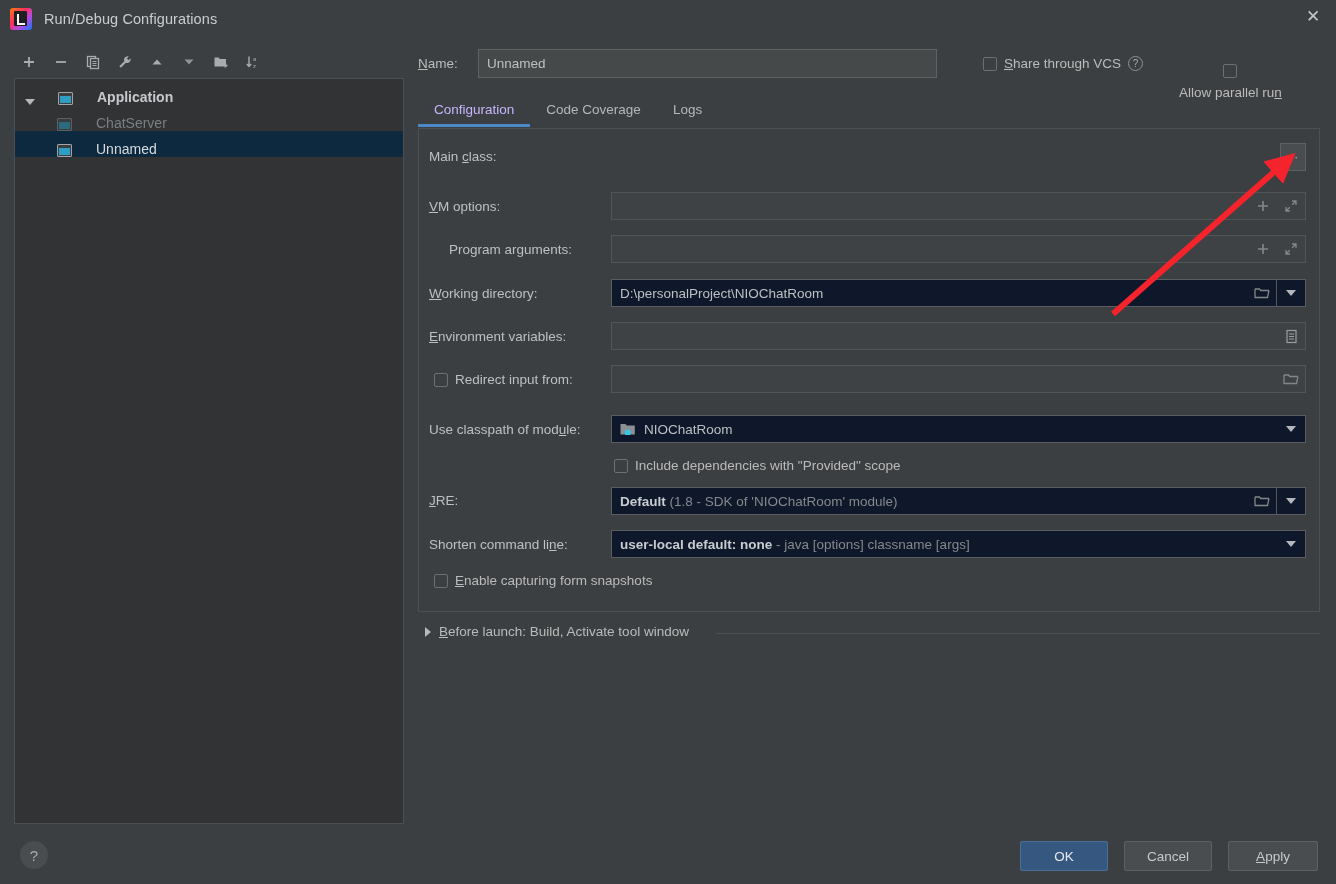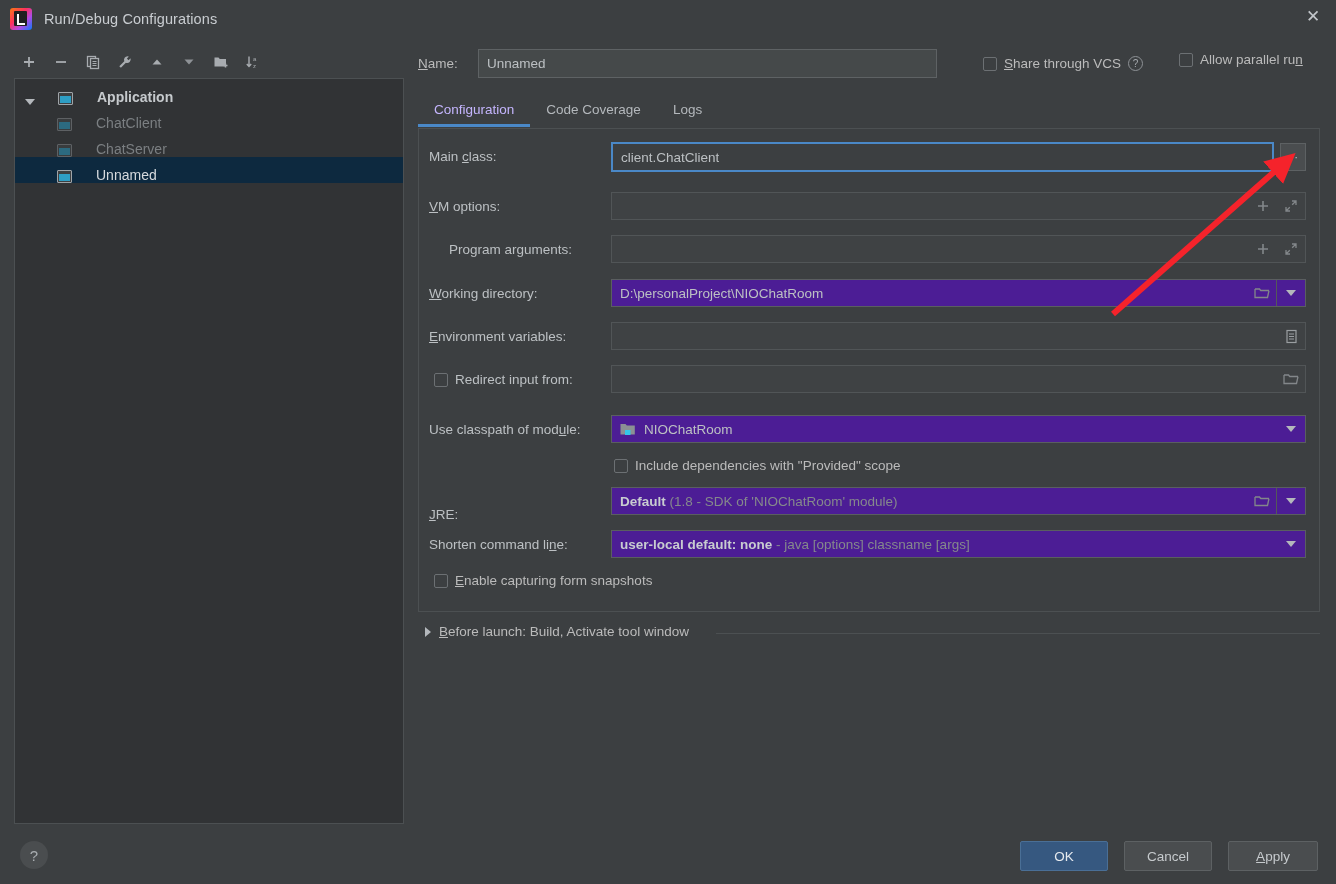--- a/index.html
+++ b/index.html
@@ -119,21 +119,21 @@
 
   .panel {
     position: absolute; left: 418px; top: 129px; width: 902px; height: 483px;
     border: 1px solid #4c5052; border-top: none;
   }
 
   .f-label { position: absolute; font-size: 13.5px; color: #bcc0c3; white-space: nowrap; }
   .f-label u { text-decoration: underline; }
 
   .field {
-    position: absolute; background: #4c1d95; border: 1px solid #5a5e60;
+    position: absolute; background: #0f172a; border: 1px solid #5a5e60;
     display: flex; align-items: center; color: #bcc0c3; font-size: 13.5px;
   }
   .field.empty { background: #3f4244; border-color: #515557; }
   .field .val { padding-left: 8px; white-space: nowrap; overflow: hidden; }
   .field.focused { border: 2px solid #4a88c7; background: #3c3f41; }
 
   .btn-sq {
     position: absolute; background: #4a4d4f; border: 1px solid #5d6163;
     display: flex; align-items: center; justify-content: center; cursor: pointer; color: #b9bdc1;
   }
@@ -232,24 +232,20 @@
   <div class="tree">
 
     <div class="tree-row">
       <div class="tw">
           <div class="tri-down"></div>
         </div>
       <div class="ic-app"></div>
       <span class="lbl-bold">Application</span>
     </div>
 
-    <div class="tree-row" style="padding-left:42px">
-      <div class="ic-app dim"></div>
-      <span class="lbl-dim">ChatClient</span>
-    </div>
 
     <div class="tree-row" style="padding-left:42px">
       <div class="ic-app dim"></div>
       <span class="lbl-dim">ChatServer</span>
     </div>
 
     <div class="tree-row selected" style="padding-left:42px">
       <div class="ic-app"></div>
       <span class="lbl-sel">Unnamed</span>
     </div>
@@ -260,37 +256,34 @@
 
   <div class="name-label"><u>N</u>ame:</div>
   <input class="name-input" value="Unnamed" style="">
 
   <div class="cb-row" style="left:983px; top:56px;">
     <div class="cbox"></div>
     <span><u>S</u>hare through VCS</span>
     <div class="qmark">?</div>
   </div>
 
-  <div class="cb-row" style="left:1179px; top:52px;">
+  <div class="cb-row" style="left:1179px; top:64px;flex-direction:column;">
     <div class="cbox"></div>
     <span>Allow parallel ru<u>n</u></span>
   </div>
 
   <div class="tabs">
     <div class="tab active">Configuration</div>
     <div class="tab">Code Coverage</div>
     <div class="tab">Logs</div>
   </div>
   <div class="tab-rule"></div>
   <div class="panel"></div>
 
   <div class="f-label" style="left:429px; top:149px;">Main <u>c</u>lass:</div>
-  <div class="field focused" style="left:611px; top:142px; width:663px; height:30px;">
-    <span class="val">client.ChatClient</span>
-  </div>
   <div class="btn-sq" style="left:1280px; top:143px; width:26px; height:28px;">
     <span style="font-size:11px; letter-spacing:1px; line-height:6px;">⋯</span>
   </div>
 
   <div class="f-label" style="left:429px; top:199px;"><u>V</u>M options:</div>
   <div class="field empty" style="left:611px; top:192px; width:695px; height:28px;">
     <span class="val"></span>
     <div style="flex:1"></div>
     <div class="icon-slot">
       <svg width="14" height="14" viewBox="0 0 14 14">
@@ -374,21 +367,21 @@
     <div class="icon-slot">
         <div class="caret-down"></div>
       </div>
   </div>
 
   <div class="cb-row" style="left:614px; top:458px;">
     <div class="cbox"></div>
     <span>Include dependencies with "Provided" scope</span>
   </div>
 
-  <div class="f-label" style="left:429px; top:507px;"><u>J</u>RE:</div>
+  <div class="f-label" style="left:429px; top:493px;"><u>J</u>RE:</div>
   <div class="field" style="left:611px; top:487px; width:695px; height:28px;">
     <span class="val"><span class="strong">Default</span>
     <span class="hint">(1.8 - SDK of 'NIOChatRoom' module)</span></span>
     <div style="flex:1"></div>
     <div class="icon-slot">
       <svg width="16" height="14" viewBox="0 0 16 14">
         <path d="M1 3h4.5l1.2 1.5H15M1 3v8.5h12.5L15 4.5" stroke="#83878a" stroke-width="1.3" fill="none"></path>
       </svg>
     </div>
     <div class="divider-v"></div>

